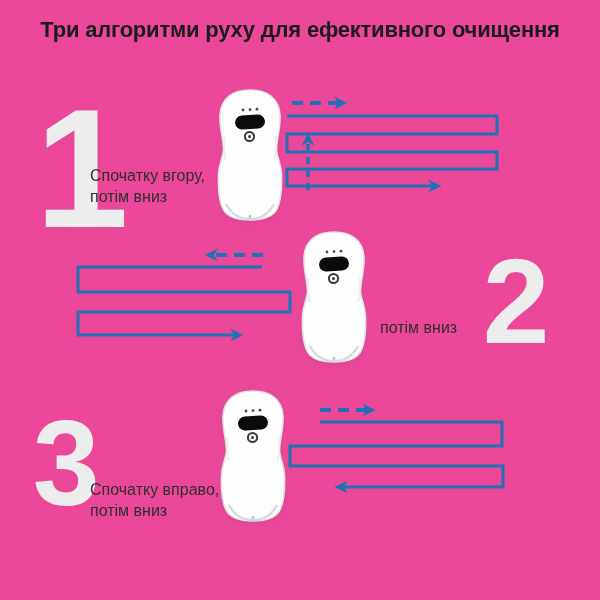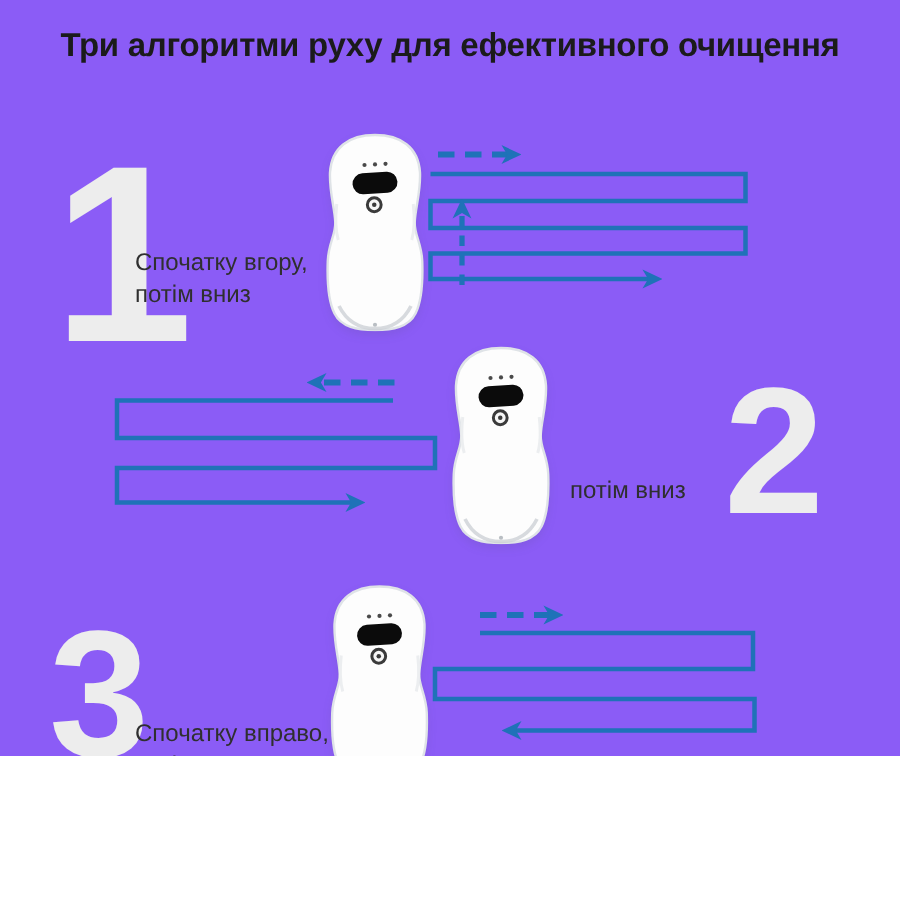--- a/index.html
+++ b/index.html
@@ -3,21 +3,21 @@
 <meta charset="utf-8">
 <style>
   :root{
     --arrow-blue:#1f72b8;
     --number-gray:#ededed;
     --title-text:#1b1b1b;
     --caption-text:#2f2f2f;
   }
   html,body{margin:0;padding:0;background:#ffffff;}
   .canvas{
-    position:relative;width:600px;height:504px;background:#8b5cf6;
+    position:relative;width:600px;height:600px;background:#ec4899;
     overflow:hidden;font-family:"Liberation Sans",sans-serif;
   }
   .title{
     position:absolute;left:0;top:17px;width:600px;text-align:center;
     font-size:22px;font-weight:700;color:var(--title-text);letter-spacing:-0.2px;
   }
   .big-num{
     position:absolute;width:110px;text-align:center;line-height:1;
     font-weight:700;color:var(--number-gray);user-select:none;
   }

